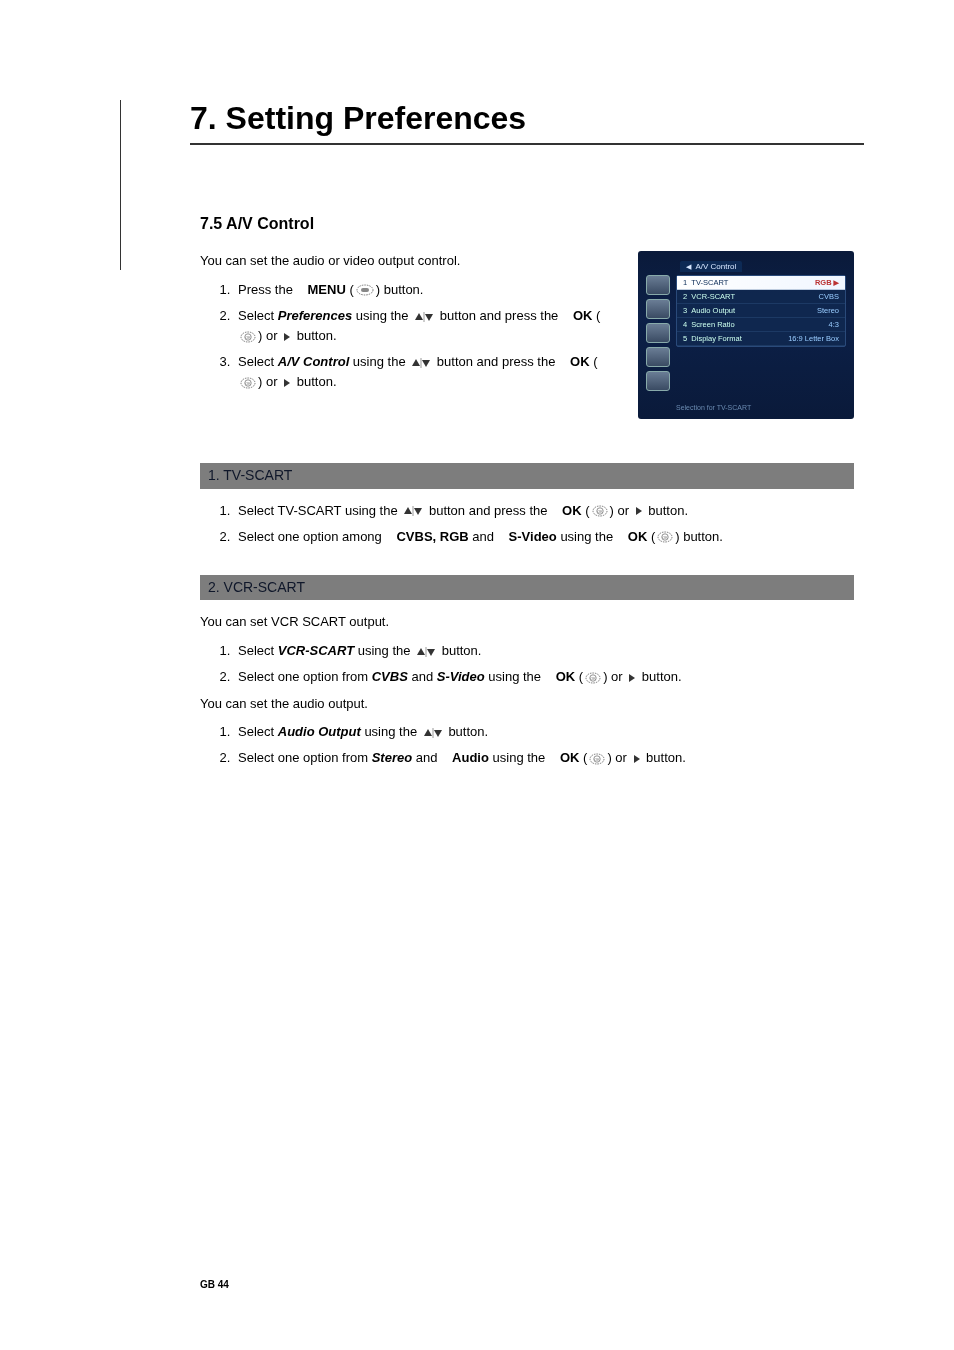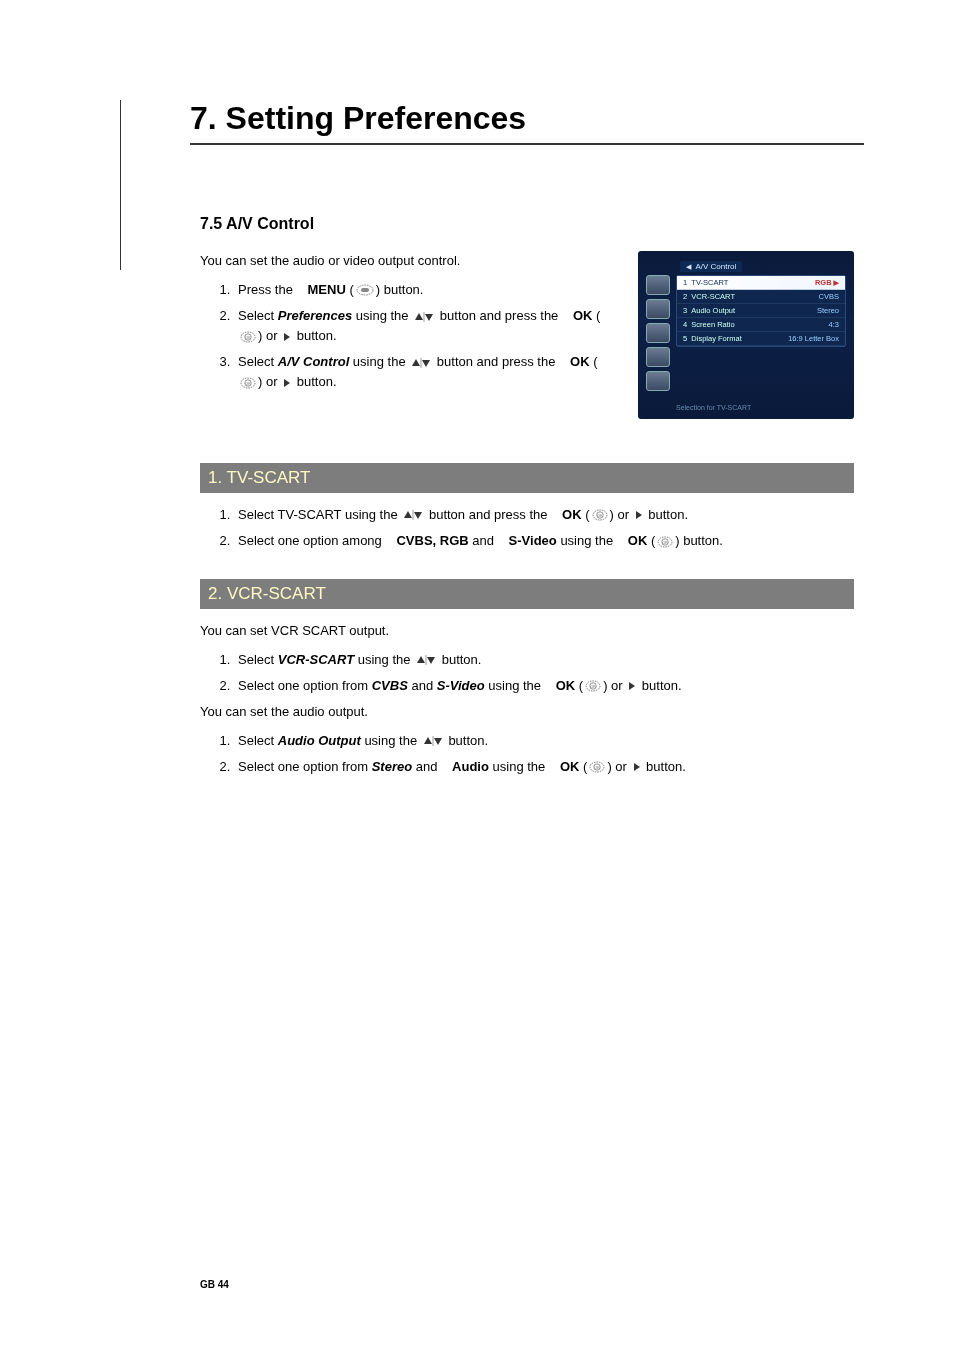--- a/index.html
+++ b/index.html
@@ -63,23 +63,23 @@
   ol.steps li { margin-bottom: 6px; padding-left: 4px; }
   .b { font-weight: bold; margin-left: 11px; }
   .bi { font-weight: bold; font-style: italic; }
   .icon-inline {
     display: inline-flex;
     vertical-align: middle;
     margin: 0 2px;
   }
   .sub-header {
     background: #7d7d7d;
-    color: #fef9c3;
+    color: #0f172a;
     padding: 3px 8px;
-    font-size: 17px;
+    font-size: 14px;
     margin-top: 28px;
     margin-bottom: 12px;
     line-height: 1.4;
   }
   .sub-header.first { margin-top: 44px; }
   .page-num {
     position: absolute;
     bottom: 60px;
     left: 200px;
     font-size: 10px;

